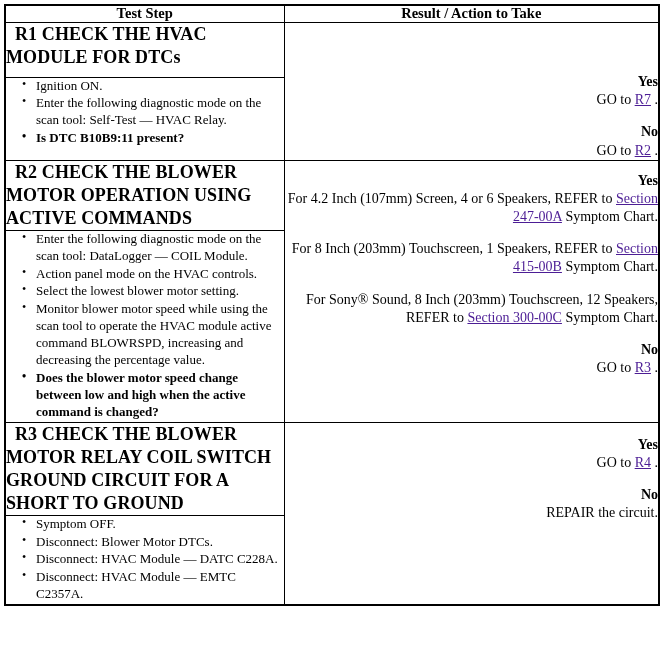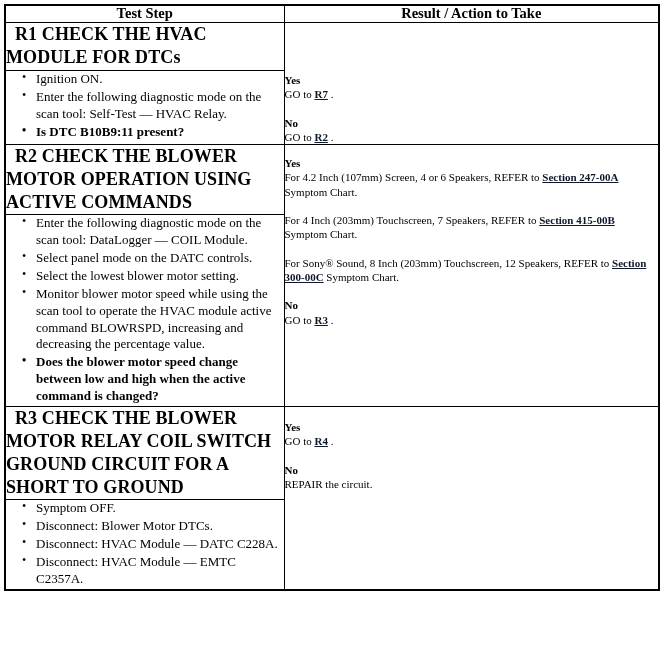--- a/index.html
+++ b/index.html
@@ -83,37 +83,37 @@
     top: -1px;
     font-size: 12px;
   }
   ul.bullets li.bold {
     font-weight: bold;
   }
 
   
   td.result {
     padding: 6px 7px 8px 7px;
-    font-size: 11px;
+    font-size: 14px;
     line-height: 1.30;
+    text-align: right;
   }
   td.result.pad-top-1 { padding-top: 50px; }
   td.result.pad-top-2 { padding-top: 11px; }
   td.result.pad-top-3 { padding-top: 13px; }
 
   .res-label {
     font-weight: bold;
   }
   .res-line { white-space: normal; }
   .res-gap { height: 14px; }
 
   a.xref, span.xref {
-    color: #0f172a;
+    color: #4c1d95;
     text-decoration: underline;
-    font-weight: bold;
   }
 </style>
 </head>
 <body>
 
 <div class="page">
   <table class="diag">
     <colgroup>
       <col class="c-step">
       <col class="c-result">
@@ -143,33 +143,33 @@
               <li class="bold">Is DTC B10B9:11 present?</li>
             </ul>
           </td>
         </tr>
         <tr>
           <td class="step-head">R2 CHECK THE BLOWER MOTOR OPERATION USING ACTIVE COMMANDS</td>
           <td rowspan="2" class="result pad-top-2">
             <div class="res-label">Yes</div>
             <div class="res-line"><span>For 4.2 Inch (107mm) Screen, 4 or 6 Speakers, REFER to </span><a class="xref" href="#">Section 247-00A</a><span> Symptom Chart.</span></div>
             <div class="res-gap"></div>
-            <div class="res-line"><span>For 4 Inch (203mm) Touchscreen, 7 Speakers, REFER to </span><a class="xref" href="#">Section 415-00B</a><span> Symptom Chart.</span></div>
+            <div class="res-line"><span>For 8 Inch (203mm) Touchscreen, 1 Speakers, REFER to </span><a class="xref" href="#">Section 415-00B</a><span> Symptom Chart.</span></div>
             <div class="res-gap"></div>
             <div class="res-line"><span>For Sony® Sound, 8 Inch (203mm) Touchscreen, 12 Speakers, REFER to </span><a class="xref" href="#">Section 300-00C</a><span> Symptom Chart.</span></div>
             <div class="res-gap"></div>
             <div class="res-label">No</div>
             <div class="res-line"><span>GO to </span><a class="xref" href="#">R3</a><span> .</span></div>
           </td>
         </tr>
         <tr>
           <td class="step-body">
             <ul class="bullets">
               <li>Enter the following diagnostic mode on the scan tool: DataLogger — COIL Module.</li>
-              <li>Select panel mode on the DATC controls.</li>
+              <li>Action panel mode on the HVAC controls.</li>
               <li>Select the lowest blower motor setting.</li>
               <li>Monitor blower motor speed while using the scan tool to operate the HVAC module active command BLOWRSPD, increasing and decreasing the percentage value.</li>
               <li class="bold">Does the blower motor speed change between low and high when the active command is changed?</li>
             </ul>
           </td>
         </tr>
         <tr>
           <td class="step-head">R3 CHECK THE BLOWER MOTOR RELAY COIL SWITCH GROUND CIRCUIT FOR A SHORT TO GROUND</td>
           <td rowspan="2" class="result pad-top-3">
             <div class="res-label">Yes</div>

